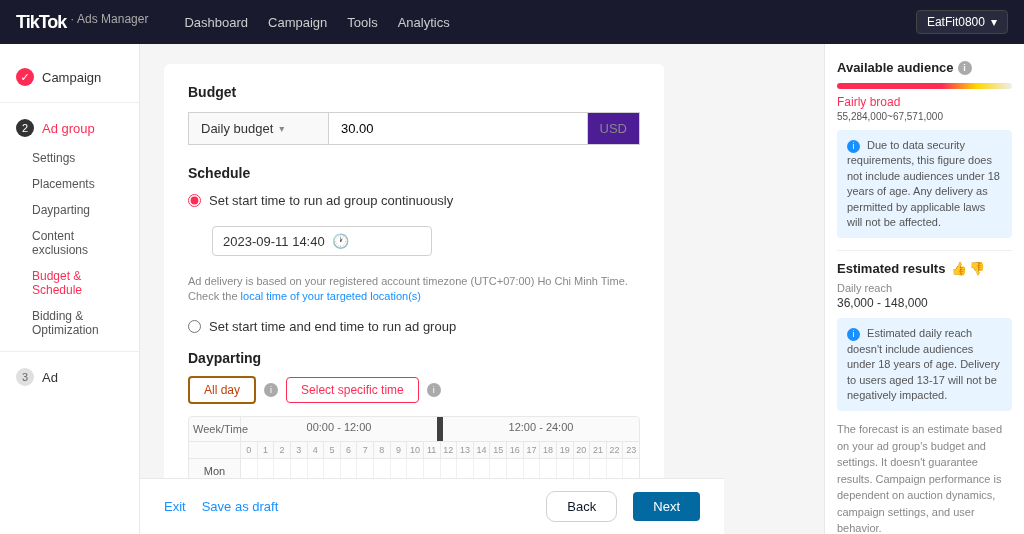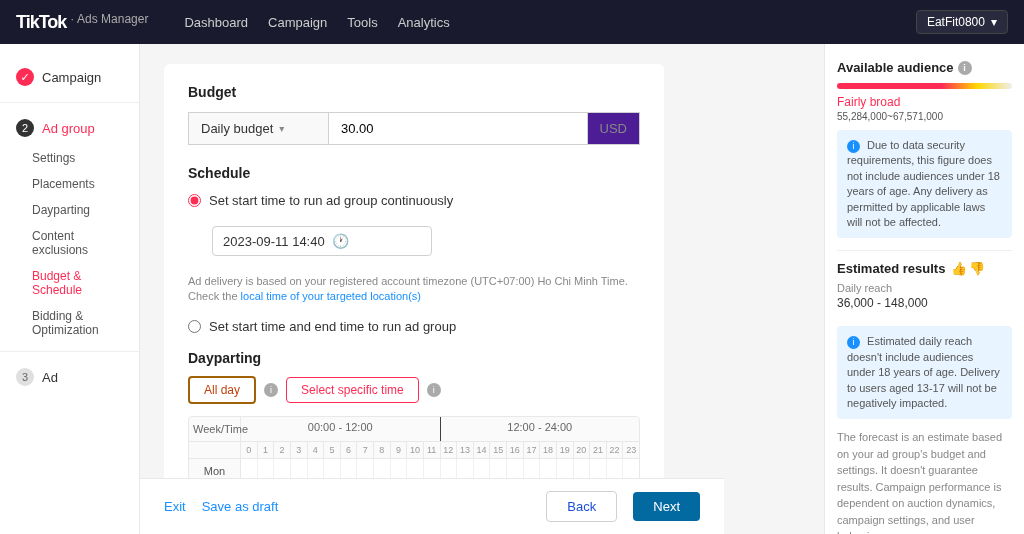--- a/index.html
+++ b/index.html
@@ -263,21 +263,21 @@
       color: #666;
       border-right: 1px solid #e8e8e8;
       flex-shrink: 0;
     }
     .grid-header .time-range {
       flex: 1;
       text-align: center;
       padding: 4px;
       font-size: 11px;
       color: #666;
-      border-right: 1px solid #404040;
+      border-right: 6px solid #404040;
     }
     .grid-header .time-range:last-child { border-right: none; }
 
     .grid-hours {
       display: flex;
       background: #fafafa;
       border-bottom: 1px solid #e8e8e8;
     }
     .grid-hours .corner-cell {
       width: 52px;
@@ -335,25 +335,25 @@
     .footer-link {
       color: #1890ff;
       text-decoration: none;
       font-size: 13px;
       cursor: pointer;
     }
     .footer-spacer { flex: 1; }
     .btn-back {
       padding: 7px 20px;
       border: 1px solid #d0d0d0;
-      border-radius: 4px;
+      border-radius: 9px;
       background: #fff;
       font-size: 13px;
       cursor: pointer;
-      color: #1d4ed8;
+      color: #0f172a;
     }
     .btn-next {
       padding: 7px 20px;
       border-radius: 4px;
       background: #0369a1;
       color: #fff;
       font-size: 13px;
       font-weight: 500;
       cursor: pointer;
       border: none;
@@ -419,21 +419,21 @@
       color: #222;
       margin-bottom: 6px;
       display: flex;
       align-items: center;
       gap: 6px;
     }
     .thumb-icons { display: flex; gap: 2px; }
     .thumb-icon { font-size: 13px; color: #ccc; cursor: pointer; }
 
     .daily-reach-label { font-size: 11px; color: #888; margin-bottom: 2px; }
-    .daily-reach-value { font-size: 12px; color: #333; font-weight: 500; margin-bottom: 16px; }
+    .daily-reach-value { font-size: 12px; color: #333; font-weight: 500; margin-bottom: 8px; }
 
     .est-note {
       background: #e8f4ff;
       border-radius: 4px;
       padding: 8px 10px;
       font-size: 11px;
       color: #555;
       line-height: 1.4;
       margin-bottom: 10px;
     }

